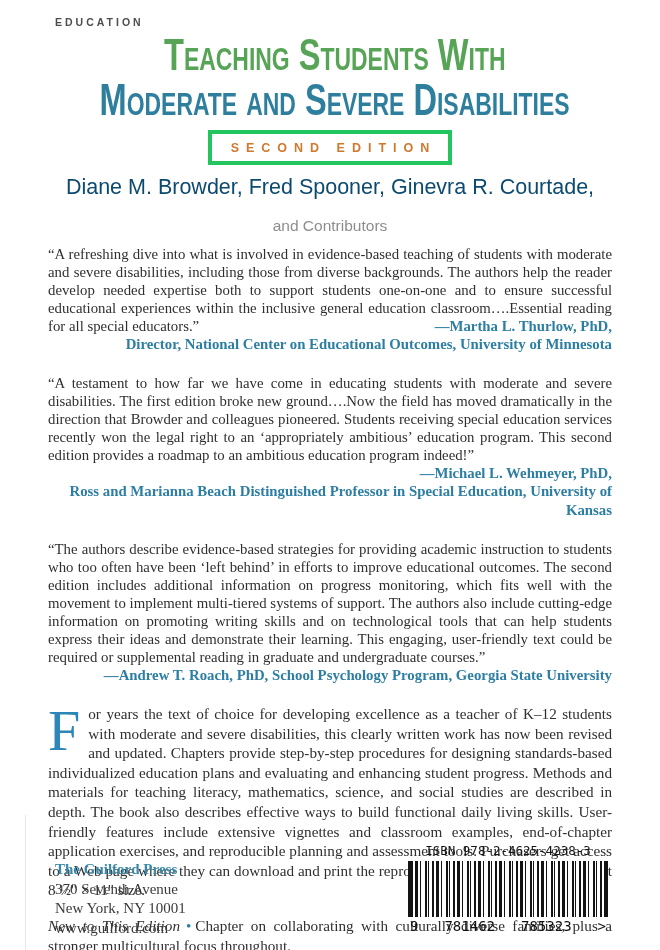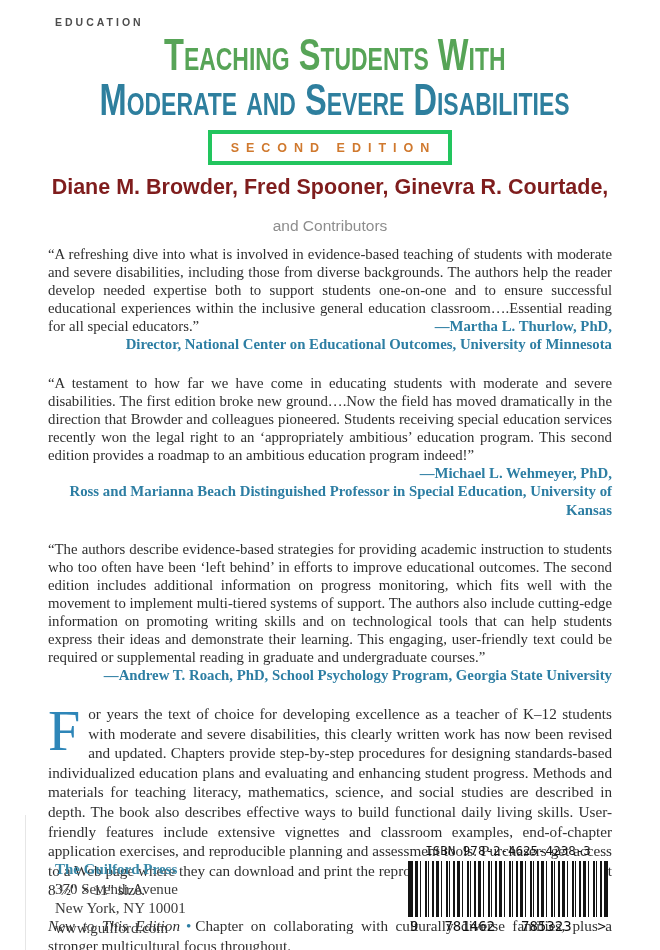--- a/index.html
+++ b/index.html
@@ -41,21 +41,21 @@
     padding:7px 12px 6px 19px;
     font-family:"Liberation Sans", sans-serif;
     font-weight:700; font-size:12.5px;
     letter-spacing:7px;
     color:#d0792e;
   }
 
   .authors {
     text-align:center; margin-top:10px;
     font-family:"Liberation Sans", sans-serif;
-    font-weight:700; font-size:21.5px; color:#7f1d1d;
+    font-weight:400; font-size:21.5px; color:#0c4a6e;
   }
   .contributors {
     text-align:center; margin-top:17px;
     font-family:"Liberation Sans", sans-serif;
     font-size:15.5px; color:#8d8d8d;
   }
 
   .content { margin:10px 48px 0 48px; }
   .quote {
     font-size:14.8px; line-height:18px;

